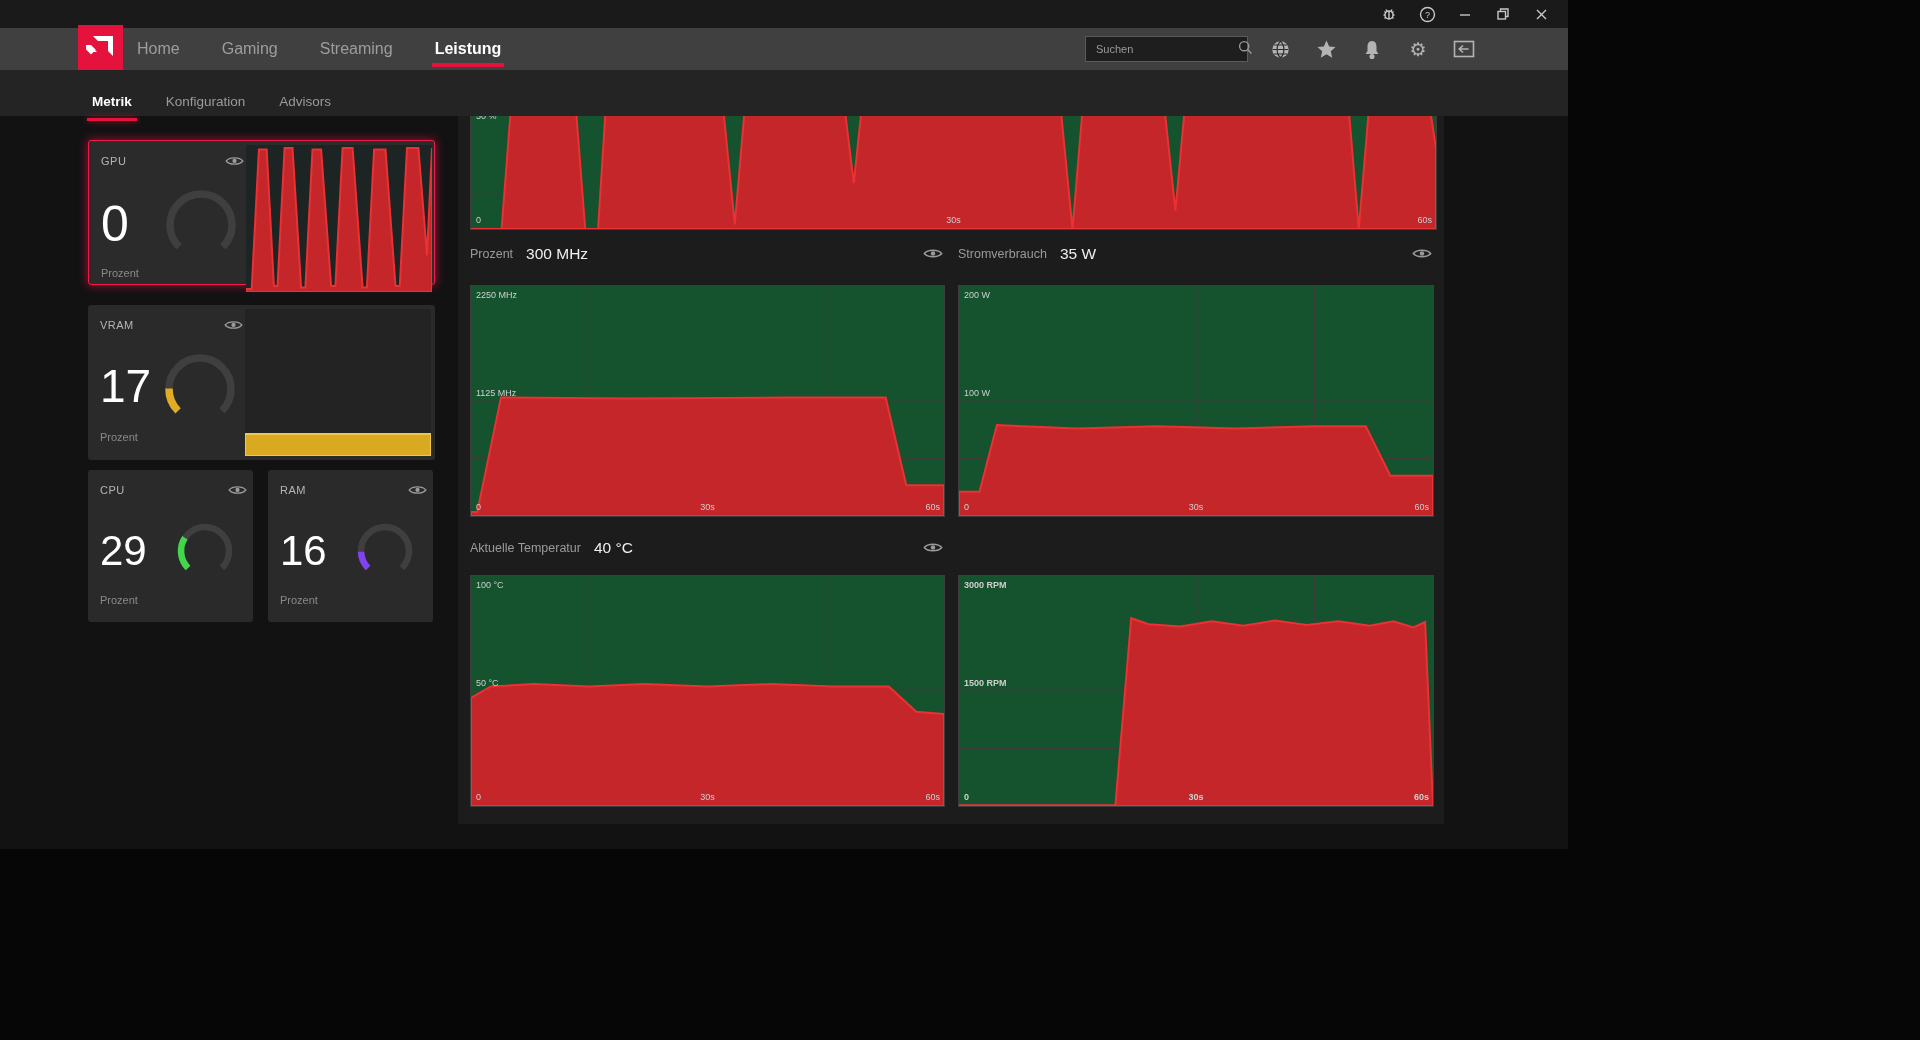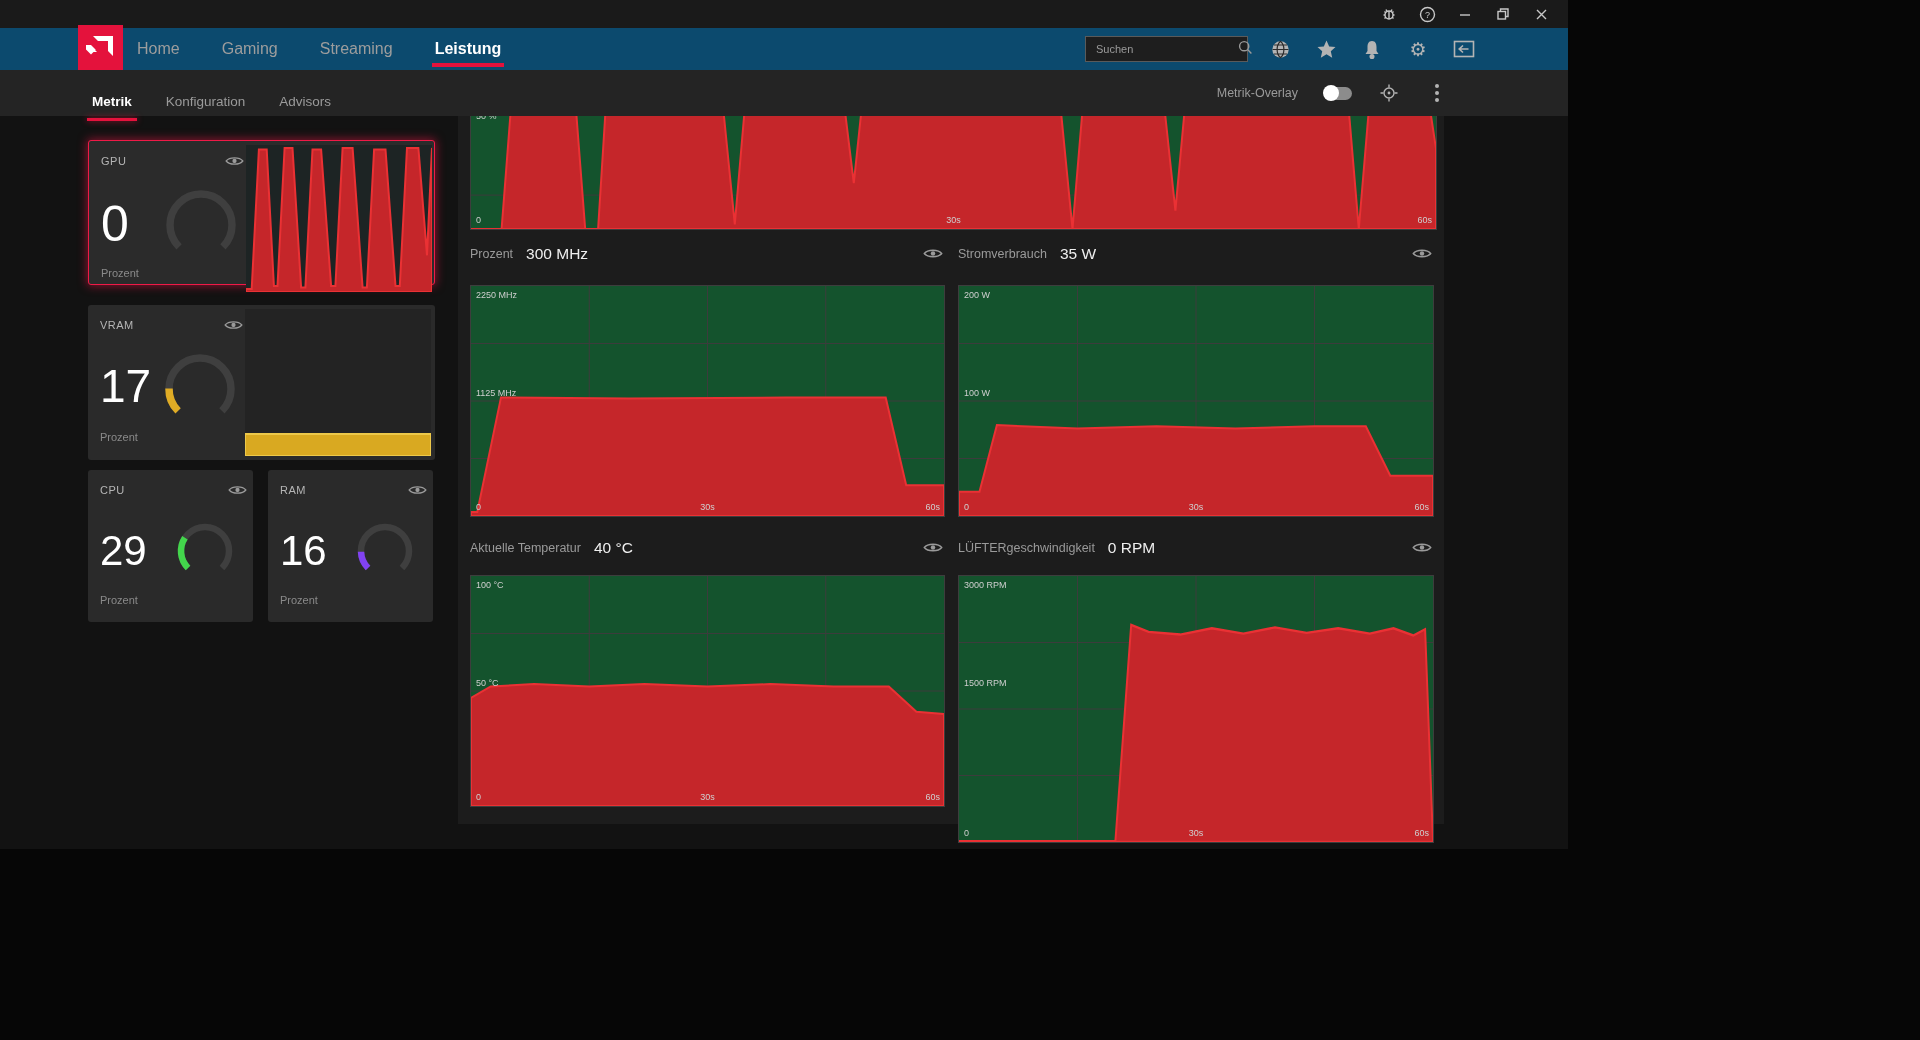--- a/index.html
+++ b/index.html
@@ -7,21 +7,21 @@
     font-family:"Liberation Sans", sans-serif; -webkit-font-smoothing:antialiased; }
   .window { position:absolute; left:0; top:0; width:1568px; height:849px; background:#121212; }
 
   
   .titlebar { position:absolute; left:0; top:0; width:100%; height:28px; background:#1a1a1a; }
   .tb-icons { position:absolute; right:8px; top:0; height:28px; display:flex; align-items:center; }
   .tb-btn { width:38px; height:28px; display:flex; align-items:center; justify-content:center; color:#c8c8c8; }
   .tb-btn svg { stroke:#c8c8c8; fill:none; stroke-width:1.4; }
 
   
-  .navbar { position:absolute; left:0; top:28px; width:100%; height:42px; background:#0c4a6e; }
+  .navbar { position:absolute; left:0; top:28px; width:100%; height:42px; background:#404040; }
   .logo { position:absolute; left:78px; top:-3px; width:45px; height:45px; background:#e4123c; display:flex; align-items:center; justify-content:center; }
   .nav-items { position:absolute; left:137px; top:0; height:42px; display:flex; align-items:center; gap:42px; }
   .nav-item { font-size:16px; color:#9d9d9d; position:relative; cursor:default; }
   .nav-item.active { color:#ffffff; font-weight:bold; }
   .nav-item.active::after { content:""; position:absolute; left:-3px; right:-3px; bottom:-9px; height:4px; background:#e4123c; }
   .searchbox { position:absolute; left:1085px; top:8px; width:163px; height:26px; background:#1e1e1e; border:1px solid #5a5a5a; display:flex; align-items:center; }
   .searchbox input { flex:1; background:transparent; border:none; outline:none; color:#bdbdbd; font-size:11px; padding-left:10px; font-family:"Liberation Sans",sans-serif; }
   .searchbox input::placeholder { color:#9a9a9a; }
   .searchbox .mag { margin-right:8px; }
   .nav-icons { position:absolute; left:1268px; top:0; height:42px; display:flex; align-items:center; gap:22px; }
@@ -157,40 +157,20 @@
       </span>
     </div>
   </div>
 
   <div class="subnav">
     <div class="sub-tabs">
       <span class="sub-tab active">Metrik</span>
       <span class="sub-tab">Konfiguration</span>
       <span class="sub-tab">Advisors</span>
     </div>
-    <div class="sub-right">
-      <span class="overlay-label">Metrik-Overlay</span>
-      <span class="toggle">
-          <span class="knob"></span>
-        </span>
-      <span class="sub-ic">
-        <svg width="20" height="20" viewBox="0 0 20 20">
-            <circle cx="10" cy="10" r="5"></circle>
-            <circle cx="10" cy="10" r="1.4" fill="#b4b4b4" stroke="none"></circle>
-            <path d="M10 1.5 V4.5 M10 15.5 V18.5 M1.5 10 H4.5 M15.5 10 H18.5"></path>
-          </svg>
-      </span>
-      <span class="sub-ic">
-        <svg width="6" height="20" viewBox="0 0 6 20">
-            <circle cx="3" cy="3" r="2" fill="#b4b4b4" stroke="none"></circle>
-            <circle cx="3" cy="10" r="2" fill="#b4b4b4" stroke="none"></circle>
-            <circle cx="3" cy="17" r="2" fill="#b4b4b4" stroke="none"></circle>
-          </svg>
-      </span>
-    </div>
   </div>
 
   <div class="card sel" style="left:88px;top:140px;width:347px;height:145px;">
     <span class="clabel">GPU</span>
     <span class="eye" style="left:136px;top:12px;">
       <svg width="19" height="12" viewBox="0 0 24 14">
           <path d="M1.5 7 C5.5 1.8 18.5 1.8 22.5 7 C18.5 12.2 5.5 12.2 1.5 7 Z" stroke-width="1.6"></path>
           <circle cx="12" cy="7" r="2.7" fill="#9a9a9a" stroke="none"></circle>
         </svg>
     </span>
@@ -332,48 +312,38 @@
     <div class="chead" style="left:12px;top:421px;width:475px;">
       <span class="t">Aktuelle Temperatur</span>
       <span class="v">40 °C</span>
       <span class="eye">
         <svg width="20" height="13" viewBox="0 0 24 14">
             <path d="M1.5 7 C5.5 1.8 18.5 1.8 22.5 7 C18.5 12.2 5.5 12.2 1.5 7 Z" stroke-width="1.6"></path>
             <circle cx="12" cy="7" r="2.7" fill="#9a9a9a" stroke="none"></circle>
           </svg>
       </span>
     </div>
-    <div class="chead" style="left:500px;top:421px;width:476px;">
-      <span class="t">LÜFTERgeschwindigkeit</span>
-      <span class="v">0 RPM</span>
-      <span class="eye">
-        <svg width="20" height="13" viewBox="0 0 24 14">
-            <path d="M1.5 7 C5.5 1.8 18.5 1.8 22.5 7 C18.5 12.2 5.5 12.2 1.5 7 Z" stroke-width="1.6"></path>
-            <circle cx="12" cy="7" r="2.7" fill="#9a9a9a" stroke="none"></circle>
-          </svg>
-      </span>
-    </div>
 
     <div class="plot" style="left:12px;top:459px;width:475px;height:232px;">
         <svg viewBox="0 0 473 230" preserveAspectRatio="none">
           <line x1="118.25" y1="0" x2="118.25" y2="230" class="grid"></line>
           <line x1="236.5" y1="0" x2="236.5" y2="230" class="grid"></line>
           <line x1="354.75" y1="0" x2="354.75" y2="230" class="grid"></line>
           <line x1="0" y1="57.5" x2="473" y2="57.5" class="grid"></line>
           <line x1="0" y1="115" x2="473" y2="115" class="grid"></line>
           <line x1="0" y1="172.5" x2="473" y2="172.5" class="grid"></line>
           <polygon points="0,230 0.0,121.9 19.7,110.4 63.1,108.1 118.3,110.4 173.4,108.1 236.5,110.4 299.6,108.1 362.6,110.4 417.8,110.4 445.4,135.7 473.0,138.0 473,230" fill="#c5262a" stroke="#ea3134" stroke-width="2"></polygon>
         </svg>
       <span class="axl tl">100 °C</span>
       <span class="axl ml">50 °C</span>
       <span class="axl bl">0</span>
       <span class="axl bc">30s</span>
       <span class="axl br">60s</span>
     </div>
-    <div class="plot" style="left:500px;top:459px;width:476px;height:268px;">
+    <div class="plot" style="left:500px;top:459px;width:476px;height:232px;font-weight:bold;">
         <svg viewBox="0 0 474 230" preserveAspectRatio="none">
           <line x1="118.5" y1="0" x2="118.5" y2="230" class="grid"></line>
           <line x1="237" y1="0" x2="237" y2="230" class="grid"></line>
           <line x1="355.5" y1="0" x2="355.5" y2="230" class="grid"></line>
           <line x1="0" y1="57.5" x2="474" y2="57.5" class="grid"></line>
           <line x1="0" y1="115" x2="474" y2="115" class="grid"></line>
           <line x1="0" y1="172.5" x2="474" y2="172.5" class="grid"></line>
           <polygon points="0,230 0.0,229.2 156.4,229.2 172.2,42.2 189.6,48.3 221.2,50.6 252.8,45.2 284.4,49.8 316.0,44.5 347.6,49.1 379.2,45.2 410.8,49.8 434.5,45.2 454.3,51.4 466.1,46.0 474.0,230.0 474,230" fill="#c5262a" stroke="#ea3134" stroke-width="2"></polygon>
         </svg>
       <span class="axl tl">3000 RPM</span>

